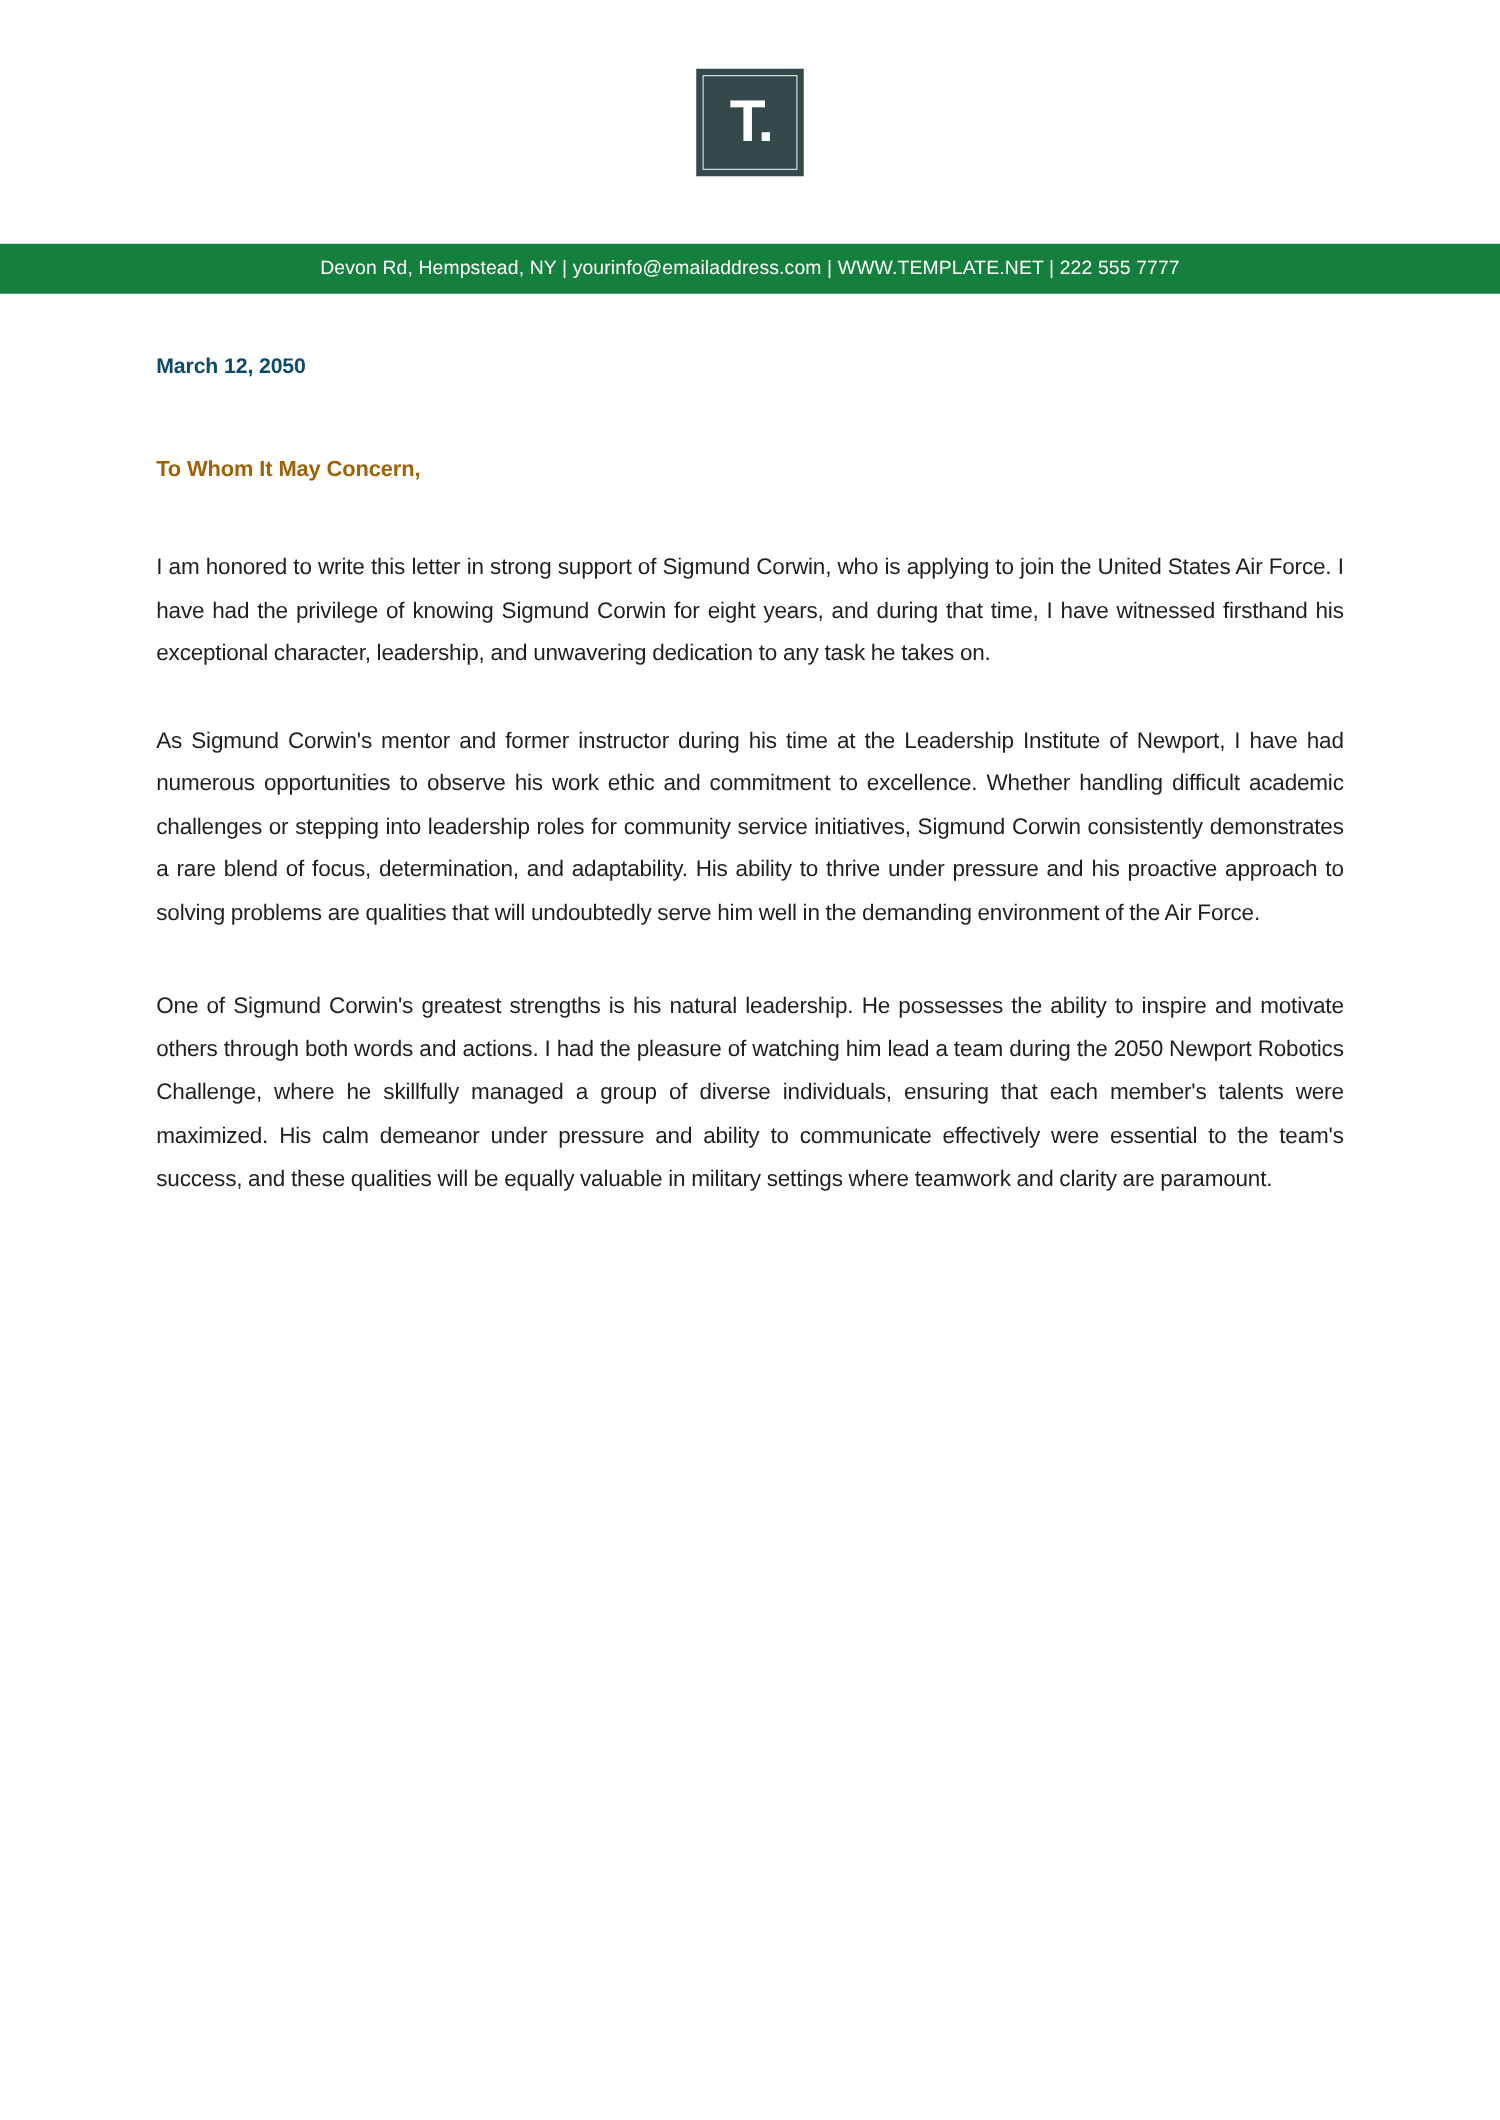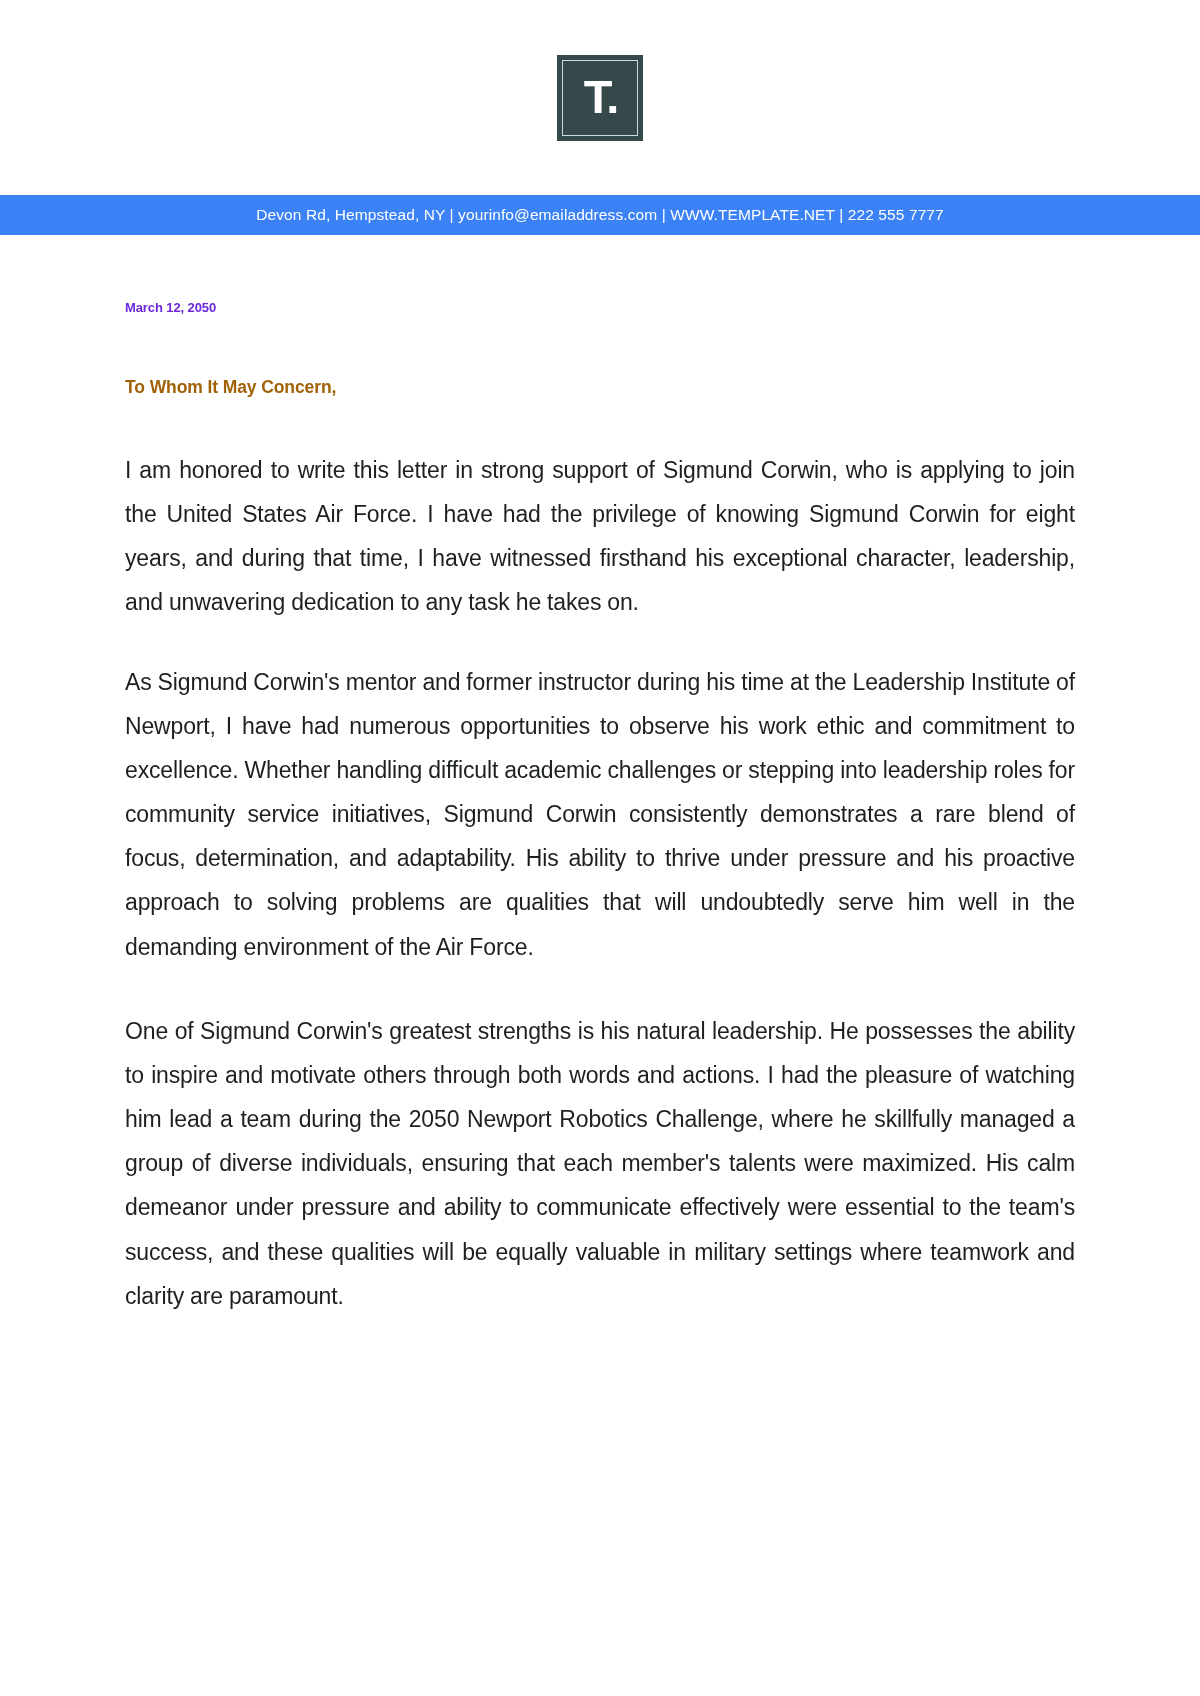--- a/index.html
+++ b/index.html
@@ -57,21 +57,21 @@
     color: #ffffff;
     letter-spacing: -1px;
     position: relative;
     top: -1px;
     left: 1px;
   }
 
   
   .contact-bar {
     width: 100%;
-    background: #3b82f6;
+    background: #15803d;
     height: 40px;
     display: flex;
     align-items: center;
     justify-content: center;
   }
 
   .contact-text {
     color: #ffffff;
     font-size: 15.5px;
     letter-spacing: 0.1px;
@@ -98,43 +98,43 @@
   }
 
   .title-rule {
     margin-top: 57px;
     height: 1px;
     background: #e6e8ea;
     width: 100%;
   }
 
   .date-line {
-    margin-top: 65px;
-    font-size: 13px;
+    margin-top: 48px;
+    font-size: 17px;
     font-weight: 700;
-    color: #6d28d9;
+    color: #0c4a6e;
     letter-spacing: -0.1px;
   }
 
   .salutation {
     margin-top: 62px;
     font-size: 17.5px;
     font-weight: 700;
     color: #a16207;
     letter-spacing: -0.1px;
   }
 
   .body-copy {
     margin-top: 50px;
   }
 
   .body-copy p {
     text-align: justify;
     text-justify: inter-word;
-    font-size: 23px;
+    font-size: 18px;
     line-height: 1.92;
     color: #1d2022;
     margin-bottom: 35px;
     letter-spacing: -0.15px;
     word-spacing: -0.2px;
   }
 
   .body-copy p:last-child {
     margin-bottom: 0;
     margin-top: 40px;

